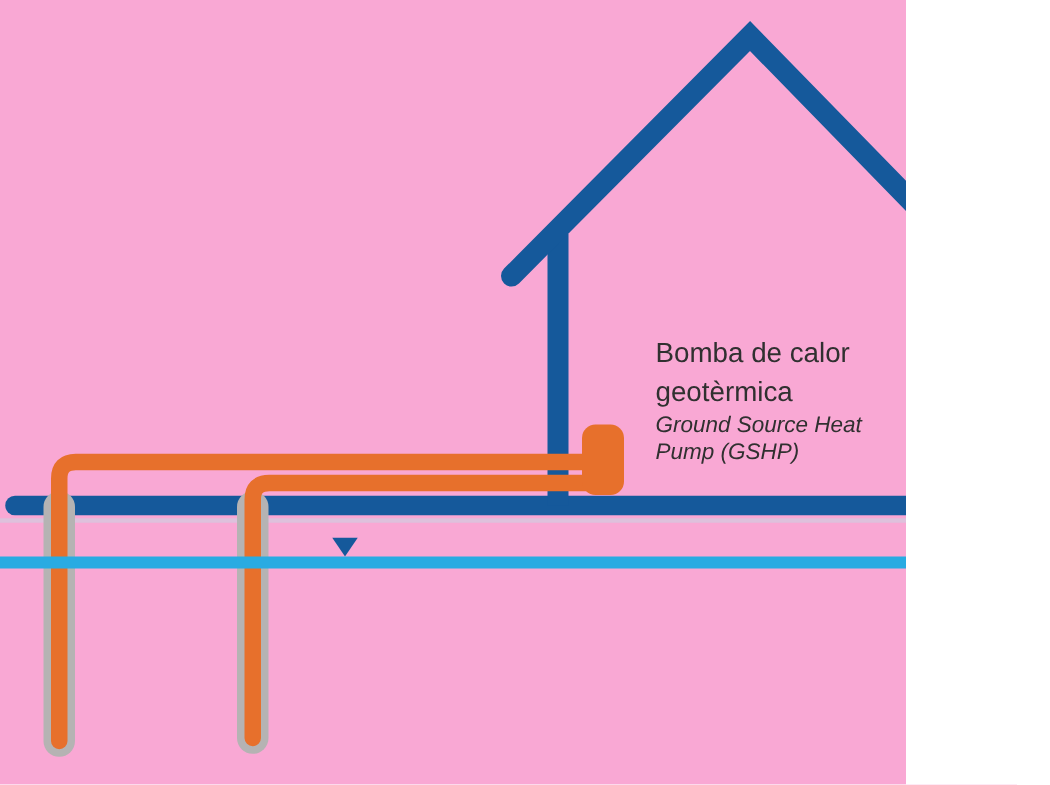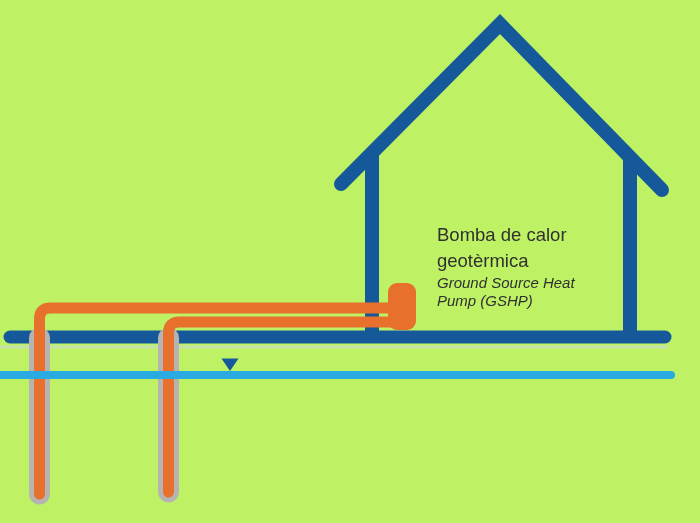--- a/index.html
+++ b/index.html
@@ -3,23 +3,23 @@
 <meta charset="utf-8">
 <style>
   html, body {
     margin: 0;
     padding: 0;
     background: #ffffff;
     font-family: "Liberation Sans", sans-serif;
   }
   .stage {
     position: relative;
-    width: 700px;
+    width: 604px;
     height: 523px;
-    background: #bef264;
+    background: #f9a8d4;
     overflow: hidden;
   }
   svg { display: block; }
   .title-text {
     font-family: "Liberation Sans", sans-serif;
     font-size: 18.5px;
     font-weight: 400;
   }
   .subtitle-text {
     font-family: "Liberation Sans", sans-serif;

